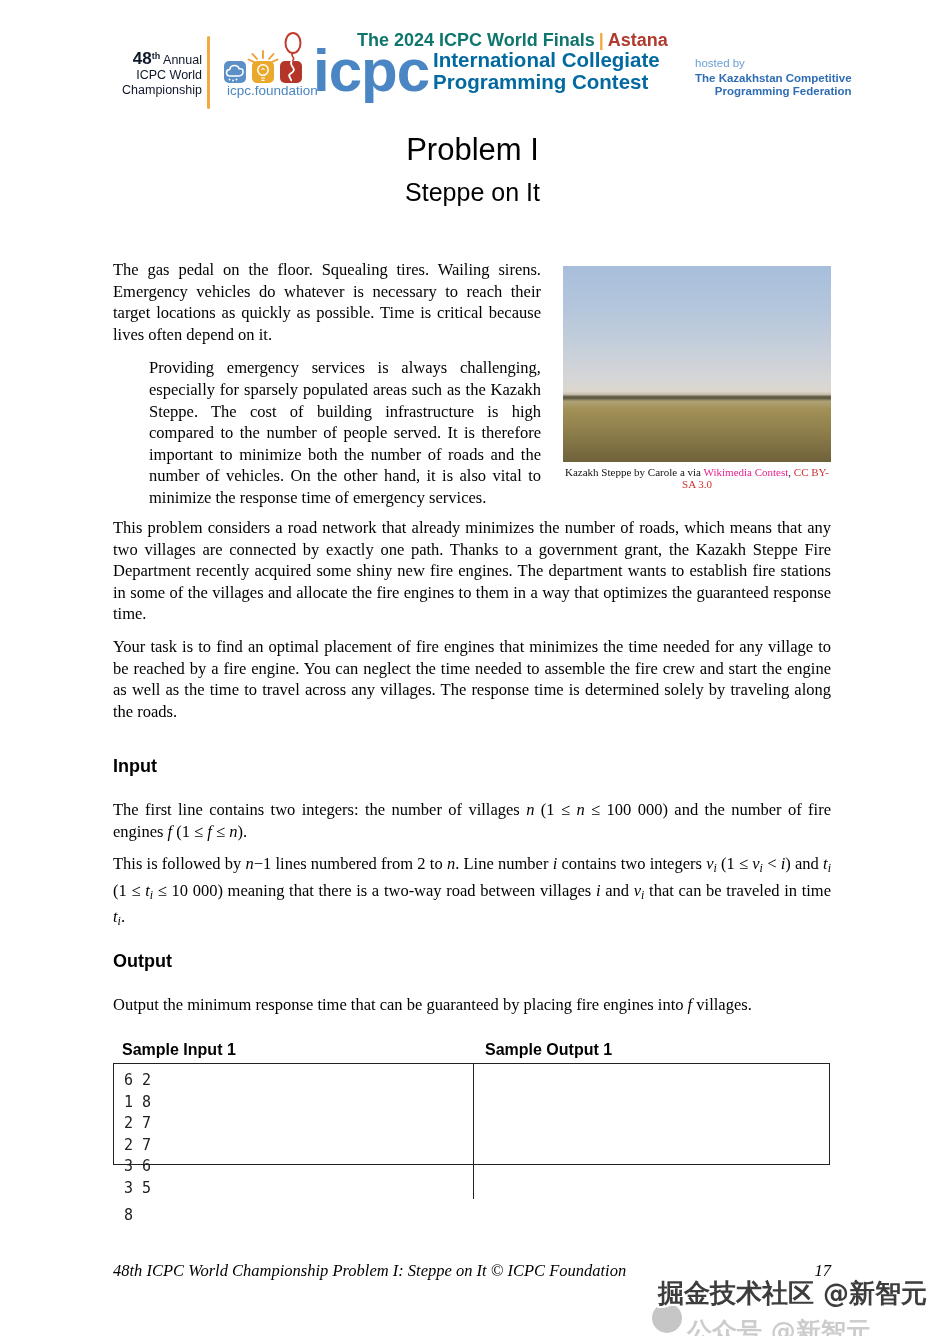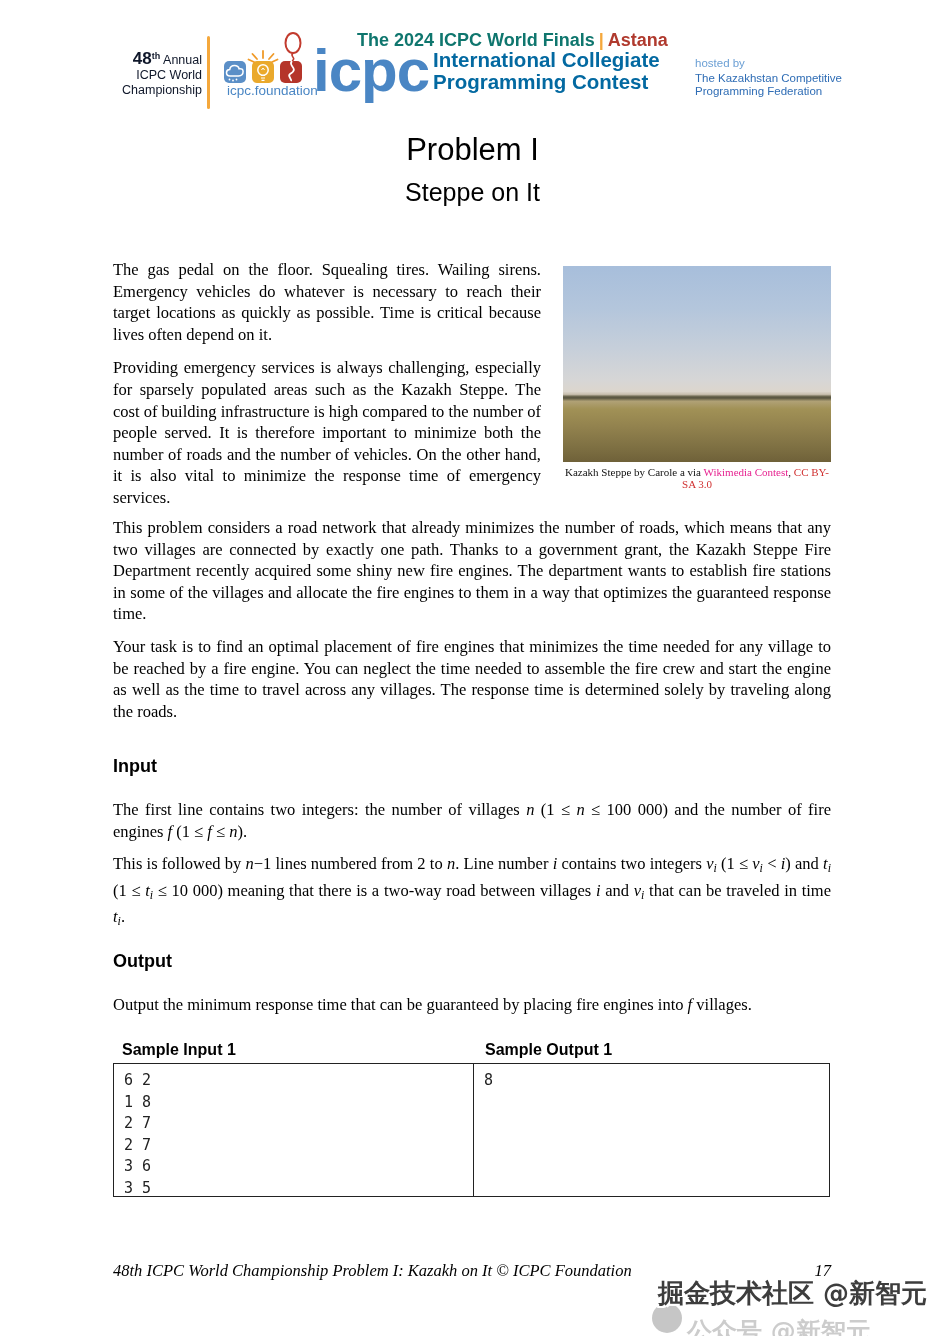--- a/index.html
+++ b/index.html
@@ -29,33 +29,33 @@
   }
   .hdr-topline .blue { color:#0f766e; }
   .hdr-topline .pipe { color:#f5a83c; padding:0 4px; }
   .hdr-topline .red { color:#b03a2e; }
   .hdr-contest {
     position:absolute; left:433px; top:49px; font-family:"Liberation Sans", sans-serif;
     font-weight:bold; font-size:20.5px; line-height:21.5px; color:#0369a1;
   }
   .hdr-hosted { position:absolute; left:695px; top:57px; font-family:"Liberation Sans", sans-serif; font-size:11.5px; line-height:13px; }
   .hb-pre { color:#6b9fd4; margin-bottom:2px; }
-  .hb-org { color:#2f6db5; font-weight:normal; }
+  .hb-org { color:#2f6db5; font-weight:bold;text-align:right; }
 
   
   .titleblock { position:absolute; left:0; right:0; top:132px; text-align:center; font-family:"Liberation Sans", sans-serif; }
   .titleblock h1 { margin:0; font-size:31px; font-weight:normal; }
   .titleblock h2 { margin:10px 0 0; font-size:25px; font-weight:normal; }
   .titleblock h3 { margin:11px 0 0; font-size:20px; font-weight:normal; }
 
   
   .cols { position:absolute; left:113px; top:259px; width:718px; display:flex; gap:22px; }
   .col-text { width:428px; font-size:16.5px; line-height:21.6px; text-align:justify; }
   .col-text p { margin:0; }
-  .col-text p + p { margin-top:12px; }
+  .col-text p + p { margin-top:12px;margin-left:36px; }
   .col-photo { width:268px; margin:0; padding-top:7px; }
   .photo {
     width:268px; height:196px;
     background:linear-gradient(180deg,
       #a7bedb 0%, #b4c6dc 22%, #c6cfda 42%, #d6d6d6 58%, #dcd6cd 64%,
       #c8bfae 65.5%, #6e6a52 66.5%, #55523e 67.3%, #b0a176 69%,
       #a19156 73%, #92824e 82%, #7d6f42 93%, #6f6139 100%);
   }
   .col-photo figcaption { margin-top:4px; font-size:11px; text-align:center; color:#111; }
   .link-magenta { color:#e6218f; text-decoration:none; cursor:pointer; }
@@ -74,22 +74,22 @@
   .seg-sub { font-style:italic; font-size:0.72em; vertical-align:-0.25em; }
 
   
   .sample-labels {
     position:absolute; left:113px; top:1041px; width:718px; display:flex;
     font-family:"Liberation Sans", sans-serif; font-weight:bold; font-size:16px;
   }
   .sl { width:361px; padding-left:9px; box-sizing:border-box; }
   .sl2 { width:auto; padding-left:11px; }
   .sample-box {
-    position:absolute; left:113px; top:1063px; width:717px; height:134px;
-    border:1.5px solid #222; box-sizing:border-box; display:flex;
+    position:absolute; left:113px; top:1063px; width:717px; height:102px;
+    border:1.5px solid #222; box-sizing:border-box; display:flex;flex-direction:column;
   }
   .sample-box pre {
     margin:0; padding:6px 0 0 10px;
     font-family:"DejaVu Sans Mono", monospace; font-size:15px; line-height:21.5px; color:#222;
   }
   .cell-in { width:360px; border-right:1.5px solid #222; box-sizing:border-box; }
   .cell-out { flex:1; }
 
   
   footer {
@@ -201,21 +201,21 @@
     <pre class="cell-in">6 2
 1 8
 2 7
 2 7
 3 6
 3 5</pre>
     <pre class="cell-out">8</pre>
   </div>
 
   <footer>
-    <div class="foot-text">48th ICPC World Championship Problem I: Kazakh on It © ICPC Foundation</div>
+    <div class="foot-text">48th ICPC World Championship Problem I: Steppe on It © ICPC Foundation</div>
     <div class="foot-page">17</div>
   </footer>
 
   <div class="watermark">
     <div class="wm-back">
       <span class="wm-circle"></span>
       <span class="wm-back-text">公众号 @新智元</span>
     </div>
     <div class="wm-front">掘金技术社区 @新智元</div>
   </div>

